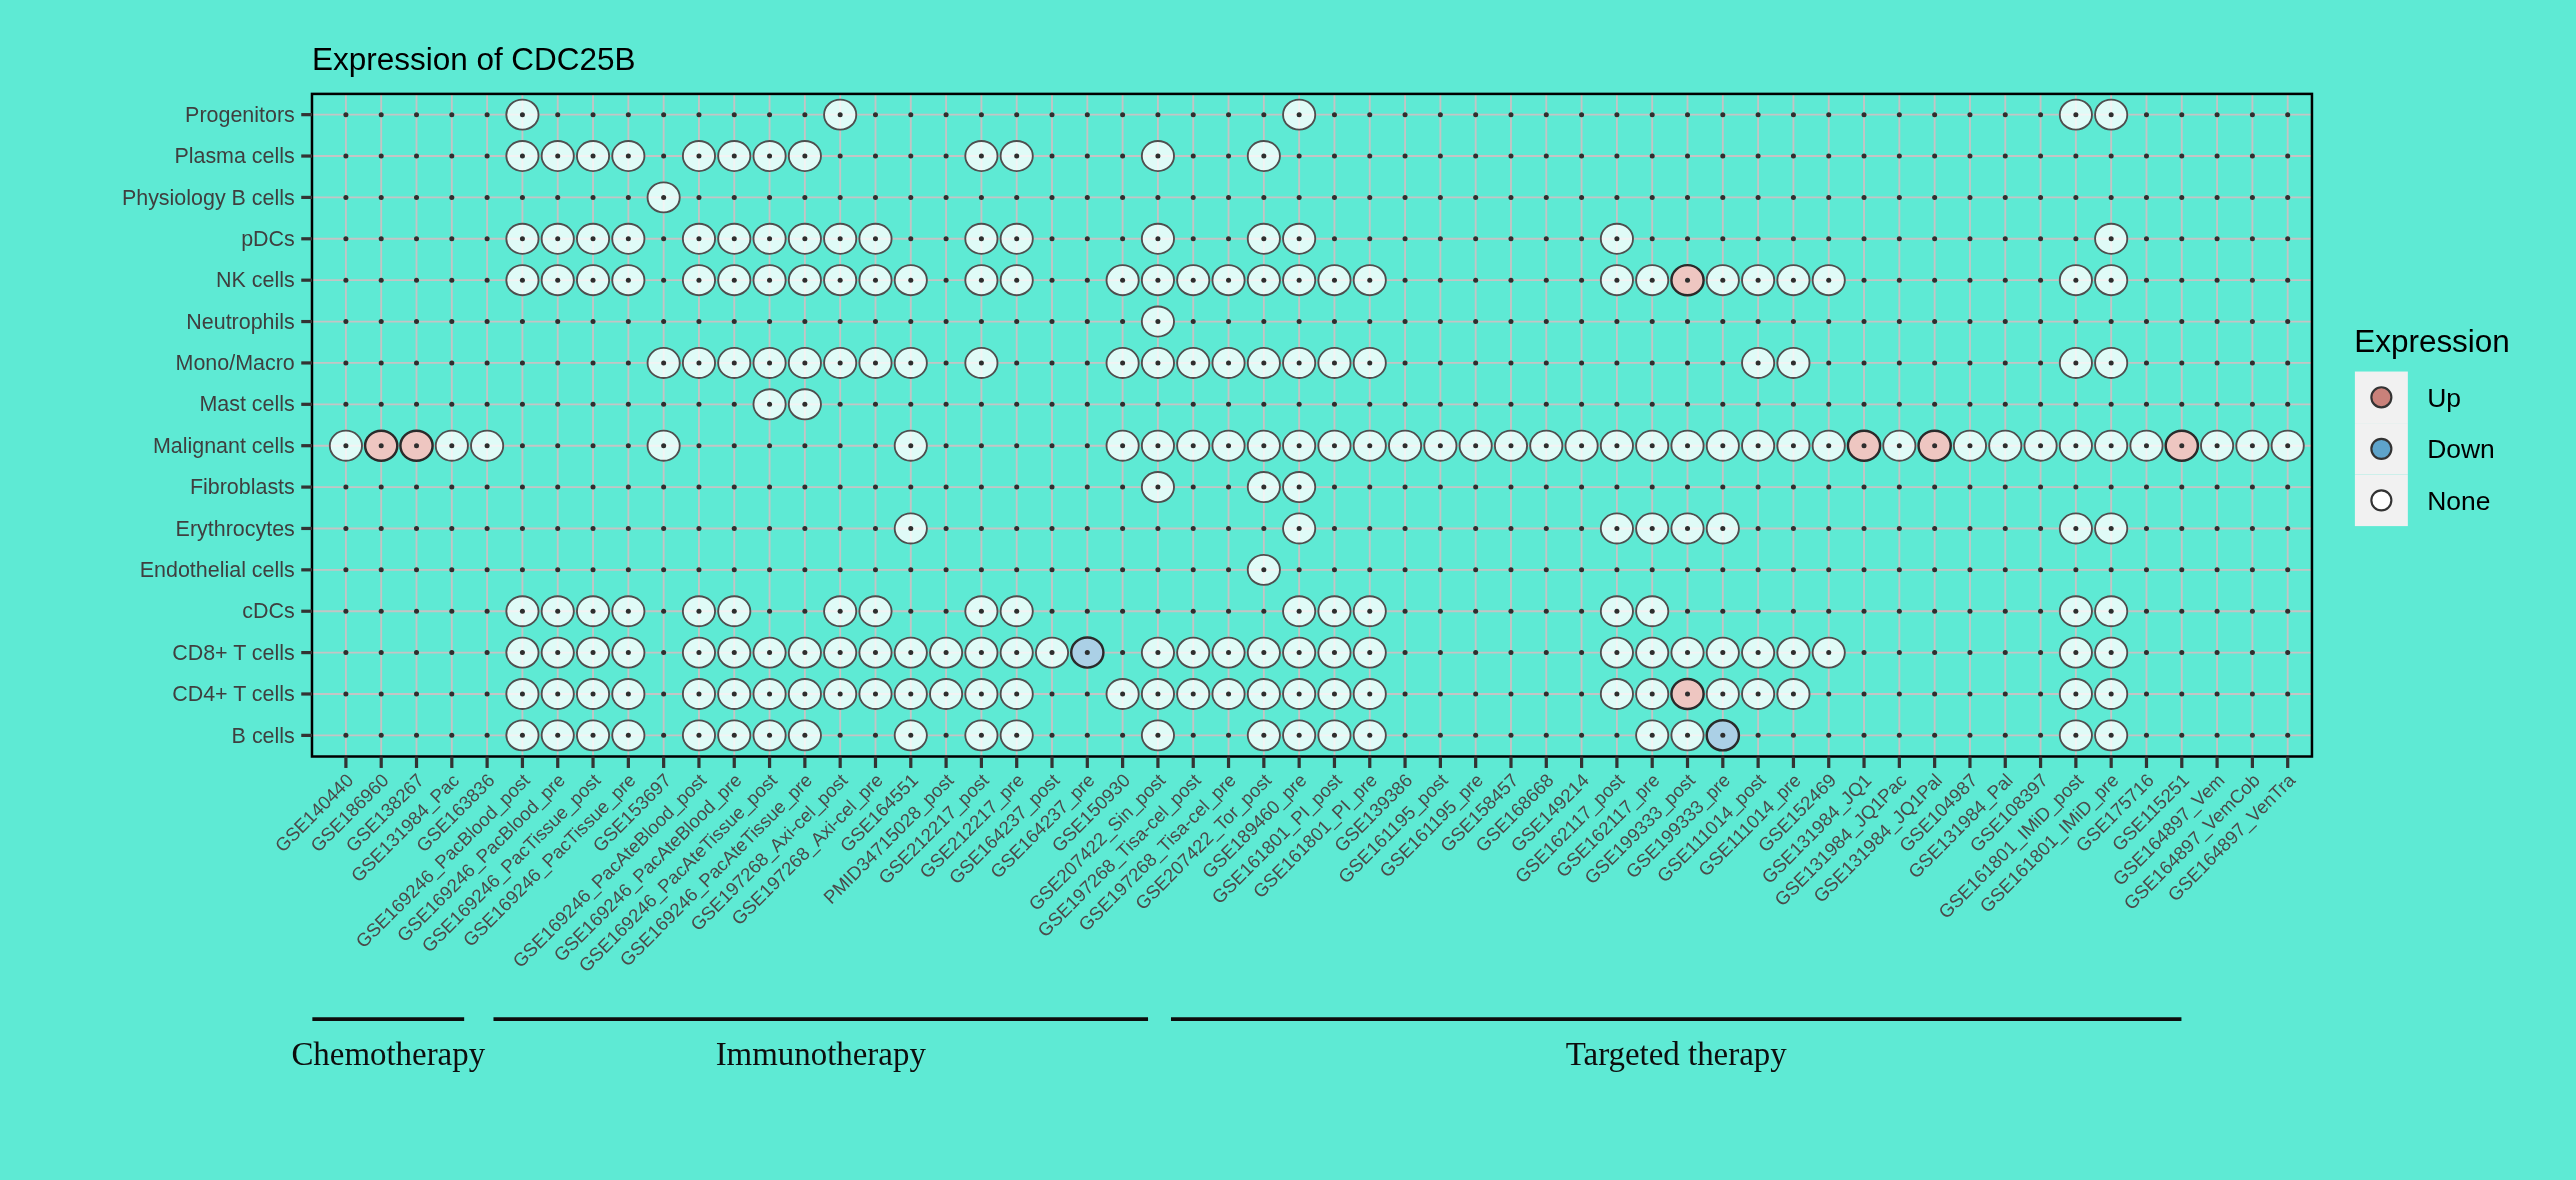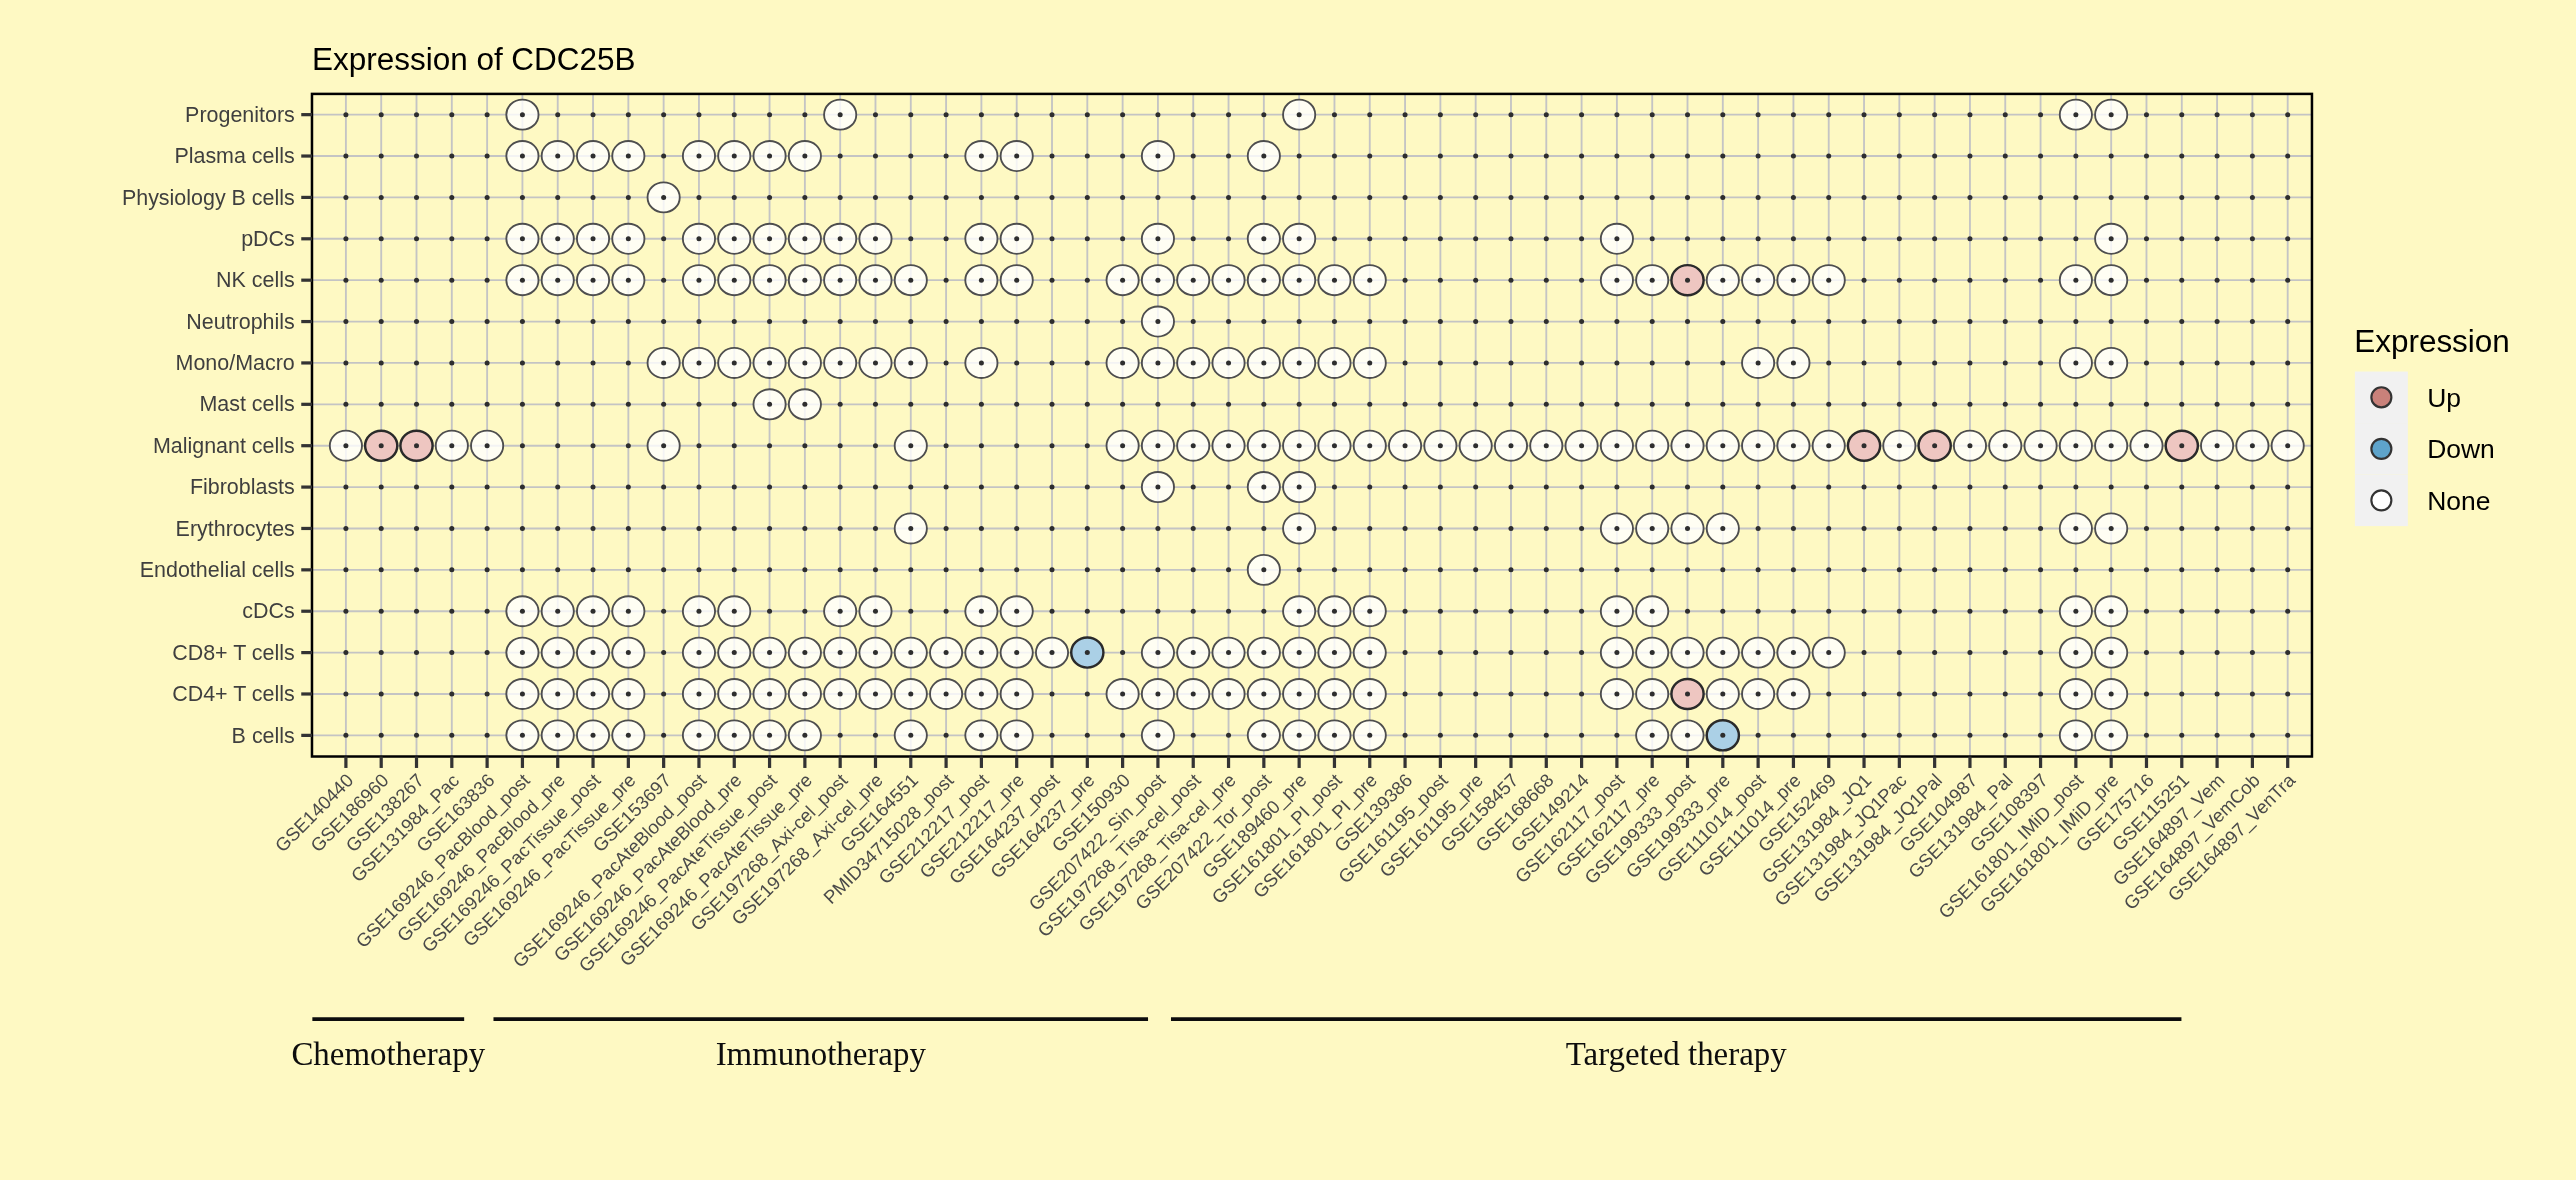--- a/index.html
+++ b/index.html
@@ -1,17 +1,17 @@
 <!DOCTYPE html>
 <html style="font-size:11.4px"><head>
 <meta charset="utf-8">
 <style>
   html,body{margin:0;padding:0;background:#ffffff;}
   body{width:2576px;height:1181px;font-family:"Liberation Sans",sans-serif;}
-  #stage{position:relative;width:2576px;height:1181px;background:#fef9c3;overflow:hidden;text-decoration:underline;}
+  #stage{position:relative;width:2576px;height:1181px;background:#5eead4;overflow:hidden;text-decoration:underline;}
   svg text{user-select:none;}
   .title-text{font-family:"Liberation Sans",sans-serif;font-size:44px;fill:#000;}
   .ytick{font-family:"Liberation Sans",sans-serif;font-size:30px;fill:#3f3f3f;}
   .xtick{font-family:"Liberation Sans",sans-serif;font-size:26px;fill:#4a4a4a;}
   .grouplab{font-family:"Liberation Serif",serif;font-size:46px;fill:#0d0d0d;}
   .legtitle{font-family:"Liberation Sans",sans-serif;font-size:44px;fill:#000;}
   .legitem{font-family:"Liberation Sans",sans-serif;font-size:37px;fill:#000;}
 </style>
 </head>
 <body>

